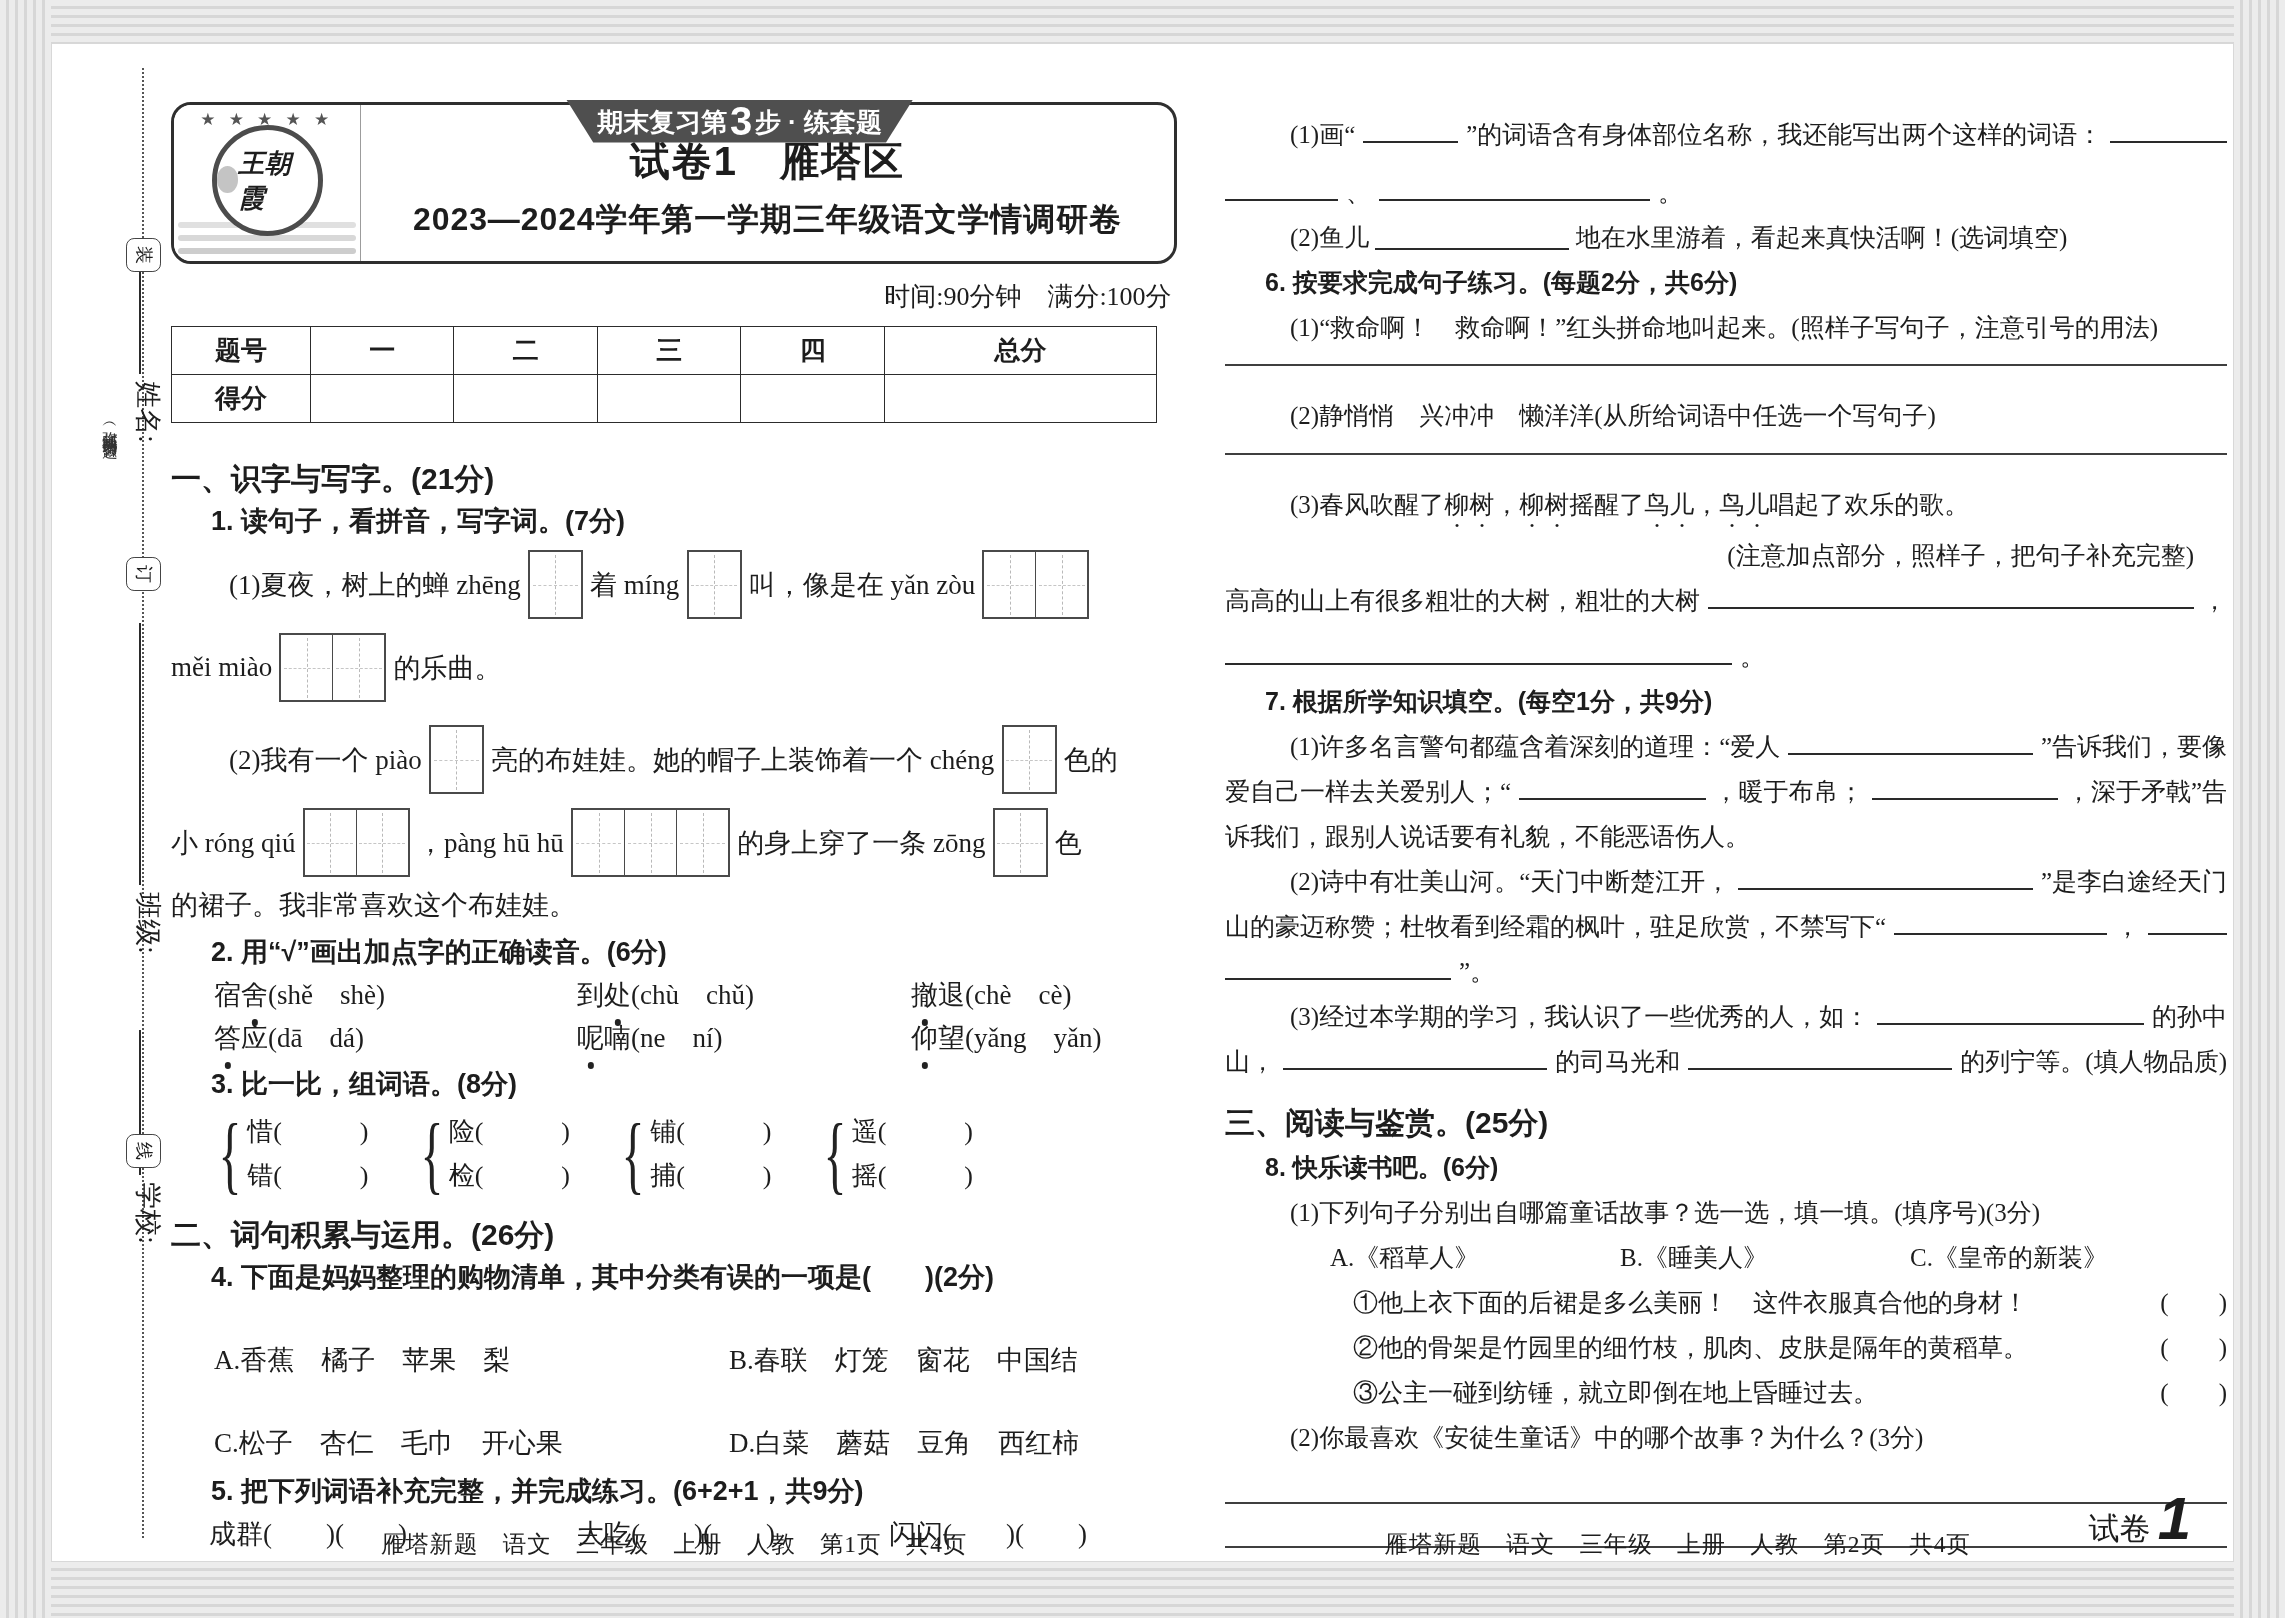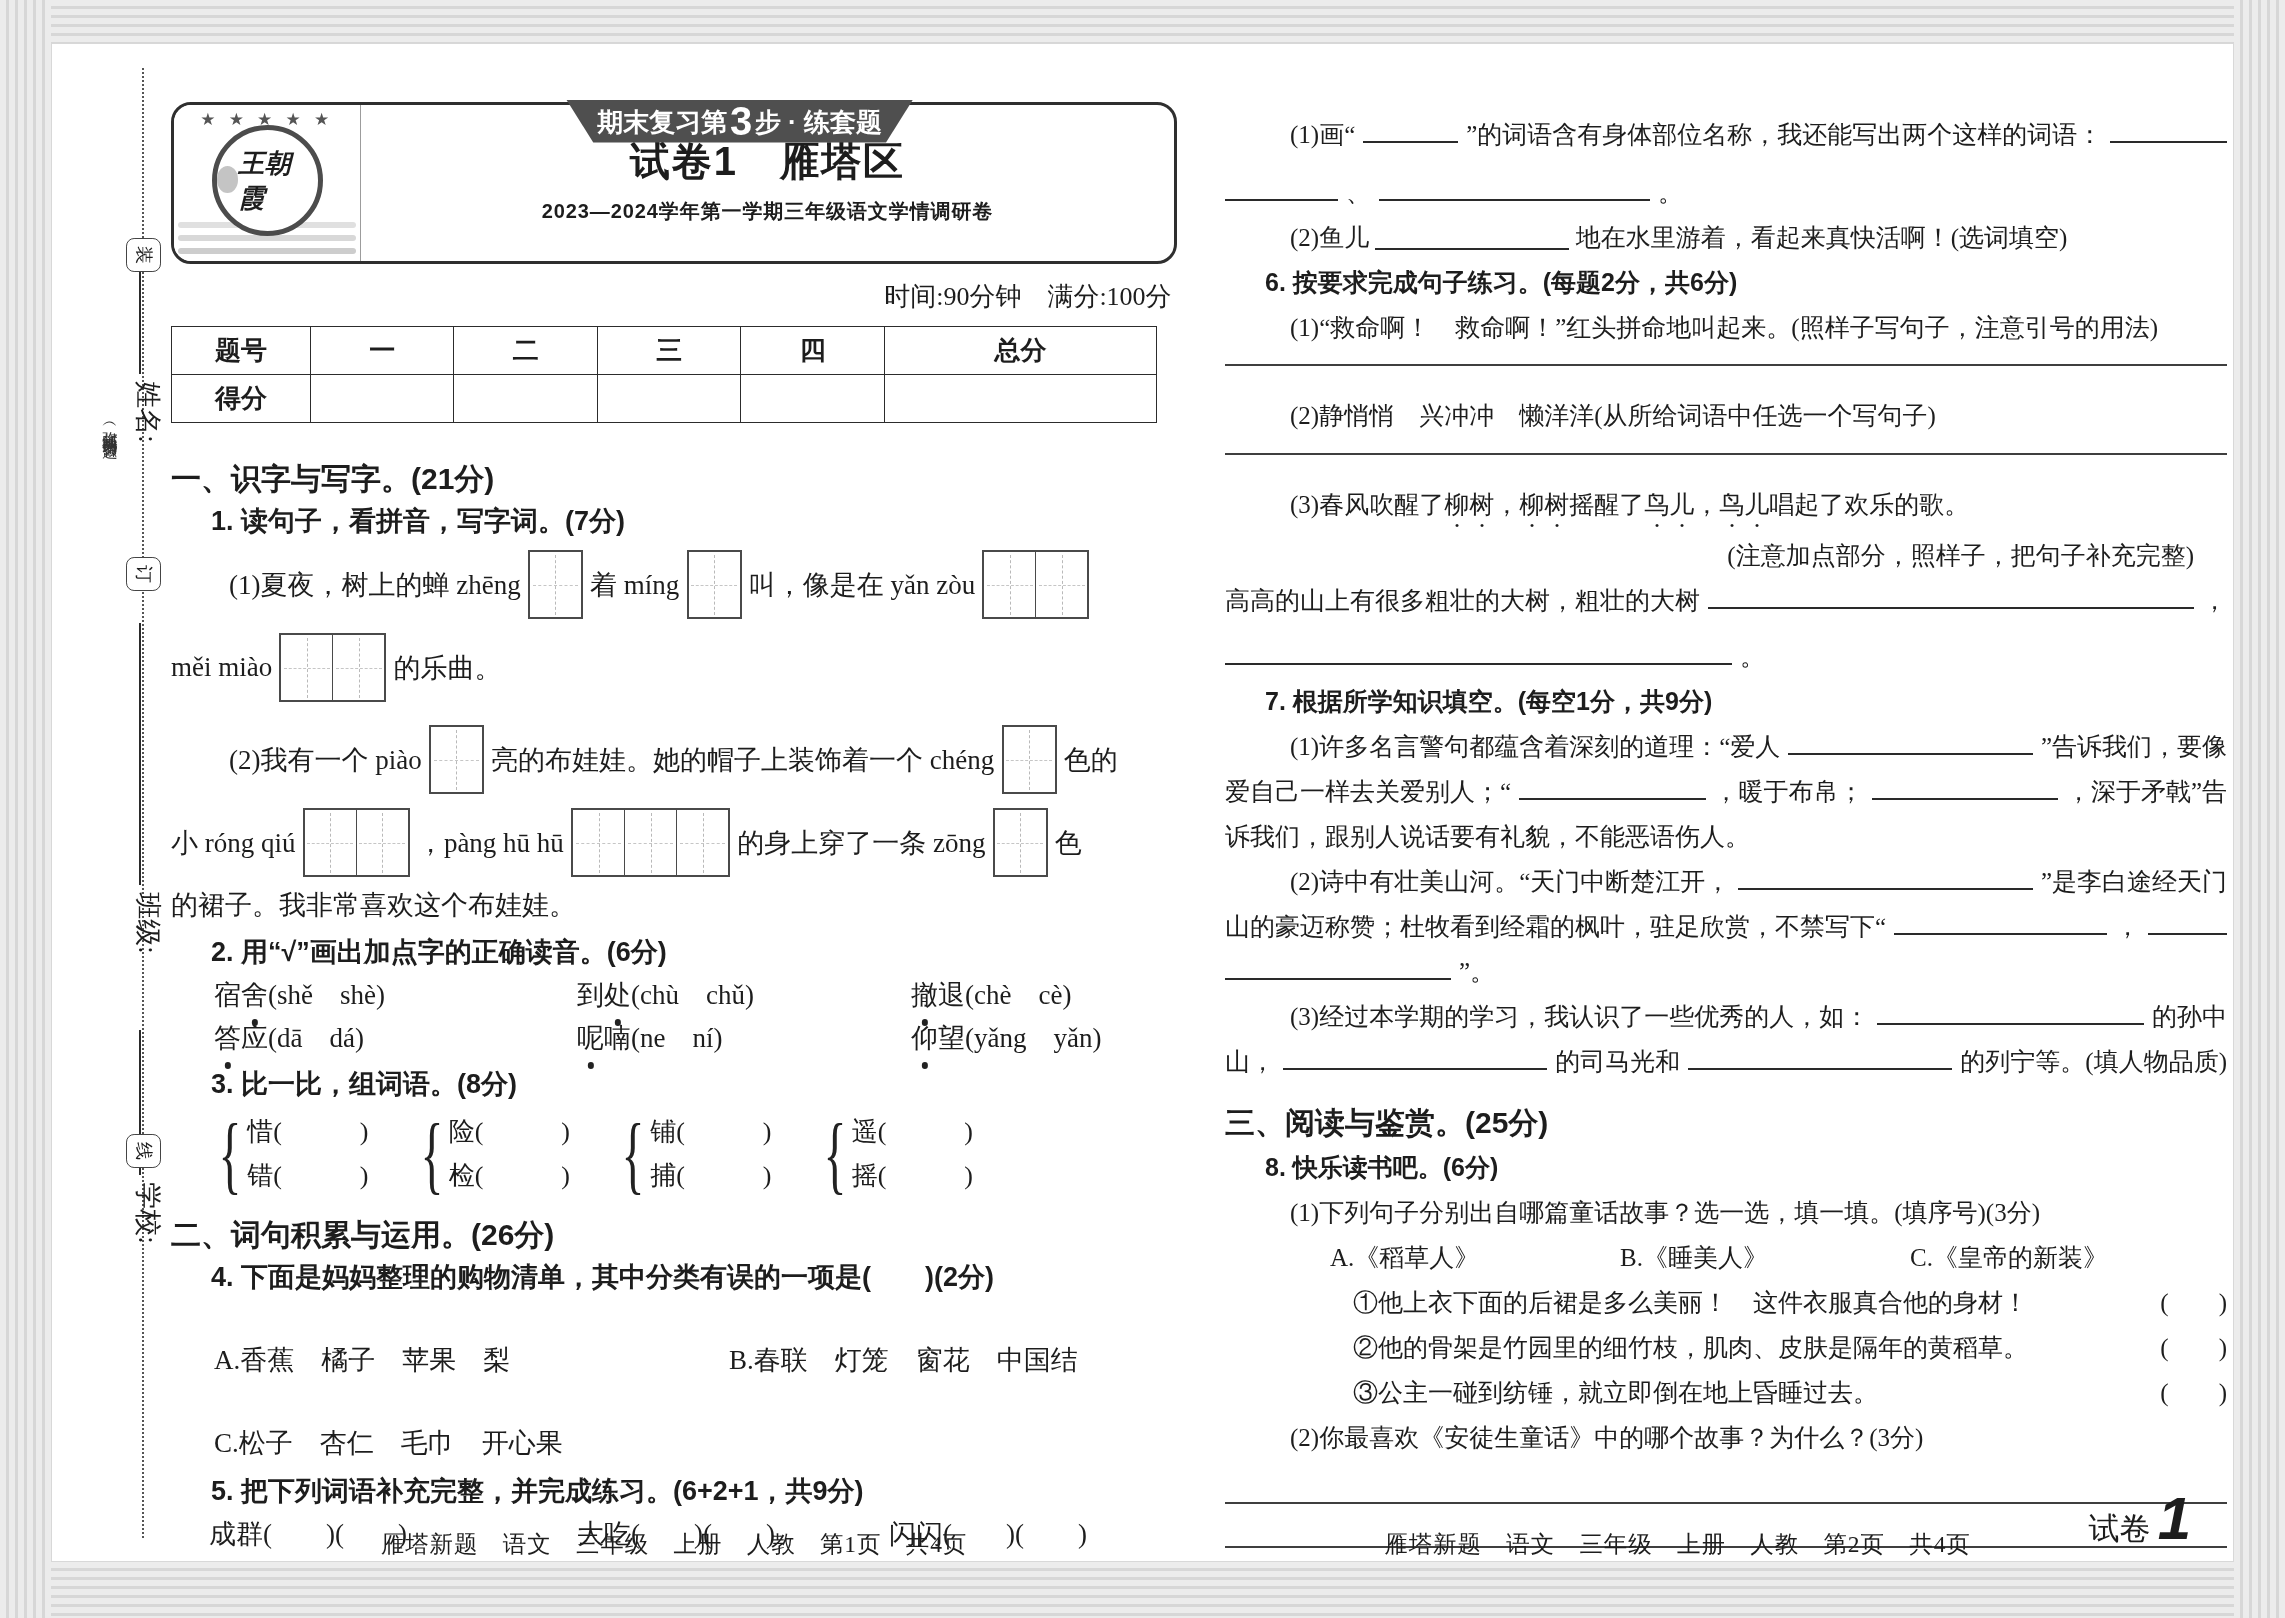--- a/index.html
+++ b/index.html
@@ -62,21 +62,21 @@
   .lg{width:186px;flex:none;border-right:1.8px solid #9c9c9c;border-radius:18px 0 0 18px;position:relative;overflow:hidden;background:#fff;}
   .stars{position:absolute;top:3.6px;left:0;width:100%;text-align:center;letter-spacing:4.5px;color:#555;font-size:17px;z-index:2;}
   .lgc{width:101px;height:101px;border:5.4px solid #4c4c4c;border-radius:50%;margin:20px auto 0;background:#fff;
        display:flex;flex-direction:row;align-items:center;justify-content:center;position:relative;z-index:1;}
   .head{width:22px;height:27px;border-radius:50%;background:#c4c4c4;margin-bottom:1.8px;}
   .lname{font-size:26px;font-weight:700;font-style:italic;letter-spacing:0.9px;}
   .wv{position:absolute;left:3.6px;right:3.6px;height:6.3px;border-radius:3.6px;background:#cdcdcd;}
   .w1{bottom:7.2px;} .w2{bottom:20px;background:#d8d8d8;} .w3{bottom:33px;background:#e0e0e0;}
   .ht{flex:1;text-align:center;padding-top:29px;font-family:"Liberation Sans","DejaVu Sans",sans-serif;}
   .t1{font-size:40px;font-weight:800;letter-spacing:1.8px;}
-  .t2{font-size:20px;font-weight:700;margin-top:9px;letter-spacing:0.9px;}
+  .t2{font-size:32px;font-weight:700;margin-top:9px;letter-spacing:0.9px;}
   .ribbon{position:absolute;top:-5.4px;right:261px;height:43px;line-height:43px;background:#4f4f4f;color:#fff;
           padding:0 31px;font-family:"Liberation Sans","DejaVu Sans",sans-serif;font-weight:700;font-size:26px;
           clip-path:polygon(0 0,100% 0,calc(100% - 27px) 100%,27px 100%);}
   .rnum{font-size:40px;font-weight:800;margin:0 2.7px;vertical-align:-3.6px;}
 
   .meta{margin-top:14.5px;text-align:right;font-size:26px;padding-right:5.4px;}
   table.stbl{border-collapse:collapse;margin-top:12.7px;width:986px;}
   table.stbl td{border:1.8px solid #2c2c2c;height:45px;text-align:center;
                 font-family:"Liberation Sans","DejaVu Sans",sans-serif;font-weight:700;font-size:26px;}
   table.stbl td.c0{width:136px;}
@@ -289,20 +289,21 @@
     <div class="ln sec" style="margin-top:12.7px">二、词句积累与运用。(26分)</div>
     <div class="ln in2">
       <span class="stem">4. 下面是妈妈整理的购物清单，其中分类</span><span class="bld">有误</span><span class="stem">的一项是(　　)(2分)</span>
     </div>
     <div class="optr ln">
       <span class="o1">A.香蕉　橘子　苹果　梨</span>
       <span>B.春联　灯笼　窗花　中国结</span>
     </div>
     <div class="optr ln">
       <span class="o1">C.松子　杏仁　毛巾　开心果</span>
+      <span>D.白菜　蘑菇　豆角　西红柿</span>
     </div>
 
     <div class="ln stem in2" style="margin-top:5.4px">5. 把下列词语补充完整，并完成练习。(6+2+1，共9分)</div>
     <div class="q5r ln">
       <span class="c1">成群(　　)(　　)</span>
       <span class="c2">大吃(　　)(　　)</span>
       <span>闪闪(　　)(　　)</span>
     </div>
   </div>
 

